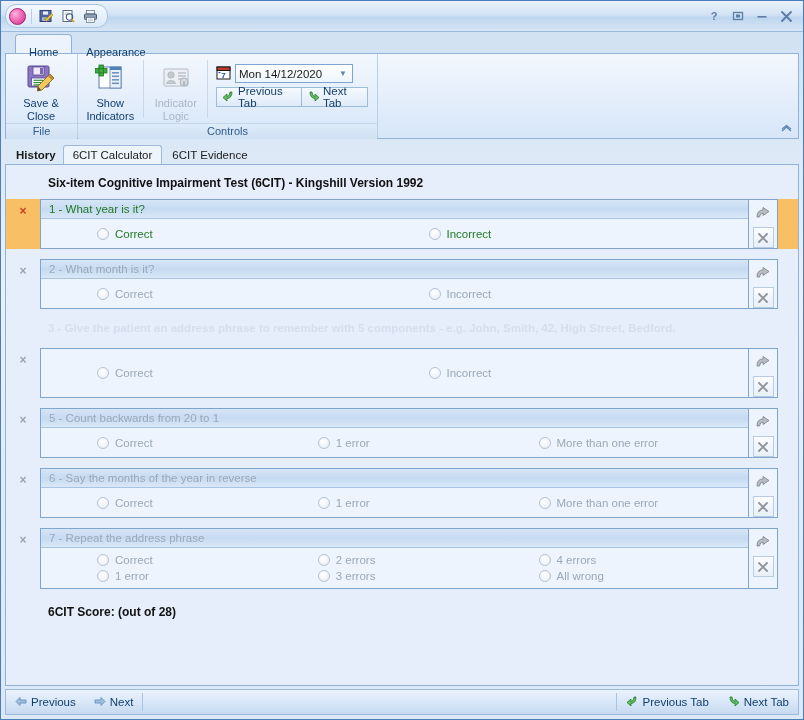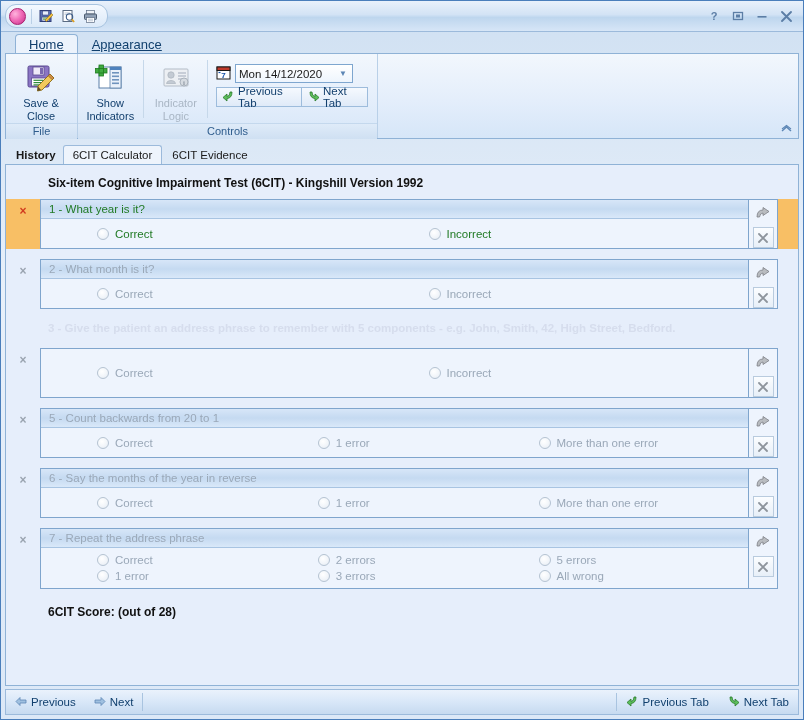--- a/index.html
+++ b/index.html
@@ -85,29 +85,28 @@
     display: flex;
     align-items: flex-end;
     padding-left: 14px;
     background: transparent;
     flex: none;
     position: relative;
     z-index: 2;
   }
   .rtab {
     height: 19px;
-    padding: 0 13px;
+    padding: 8px 13px;
     line-height: 19px;
-    font-size: 13px;
+    font-size: 11px;
     color: #11406e;
     border: 1px solid transparent;
     border-bottom: none;
     border-radius: 4px 4px 0 0;
     box-sizing: border-box;
-    text-decoration: underline;
   }
   .rtab.active {
     background: #ecf3fc;
     border-color: #8fb2d6;
     color: #123f6d;
   }
 
   
   .ribbon {
     height: 86px;
@@ -744,21 +743,21 @@
               <div class="opt" style="width:33.3%;">
                 <span class="radio"></span>
                 <span>Correct</span>
               </div>
               <div class="opt" style="width:33.3%;">
                 <span class="radio"></span>
                 <span>2 errors</span>
               </div>
               <div class="opt" style="width:33.3%;">
                 <span class="radio"></span>
-                <span>5 errors</span>
+                <span>4 errors</span>
               </div>
             </div>
             <div class="optline">
               <div class="opt" style="width:33.3%;">
                 <span class="radio"></span>
                 <span>1 error</span>
               </div>
               <div class="opt" style="width:33.3%;">
                 <span class="radio"></span>
                 <span>3 errors</span>

